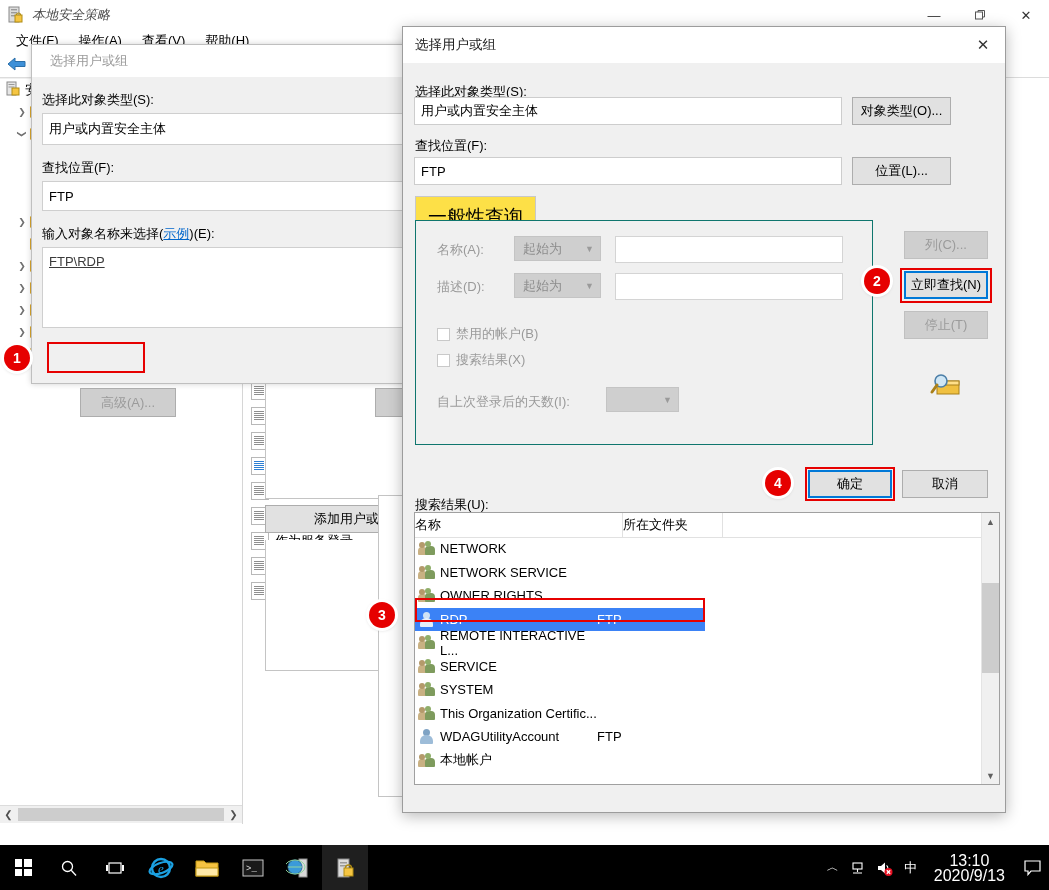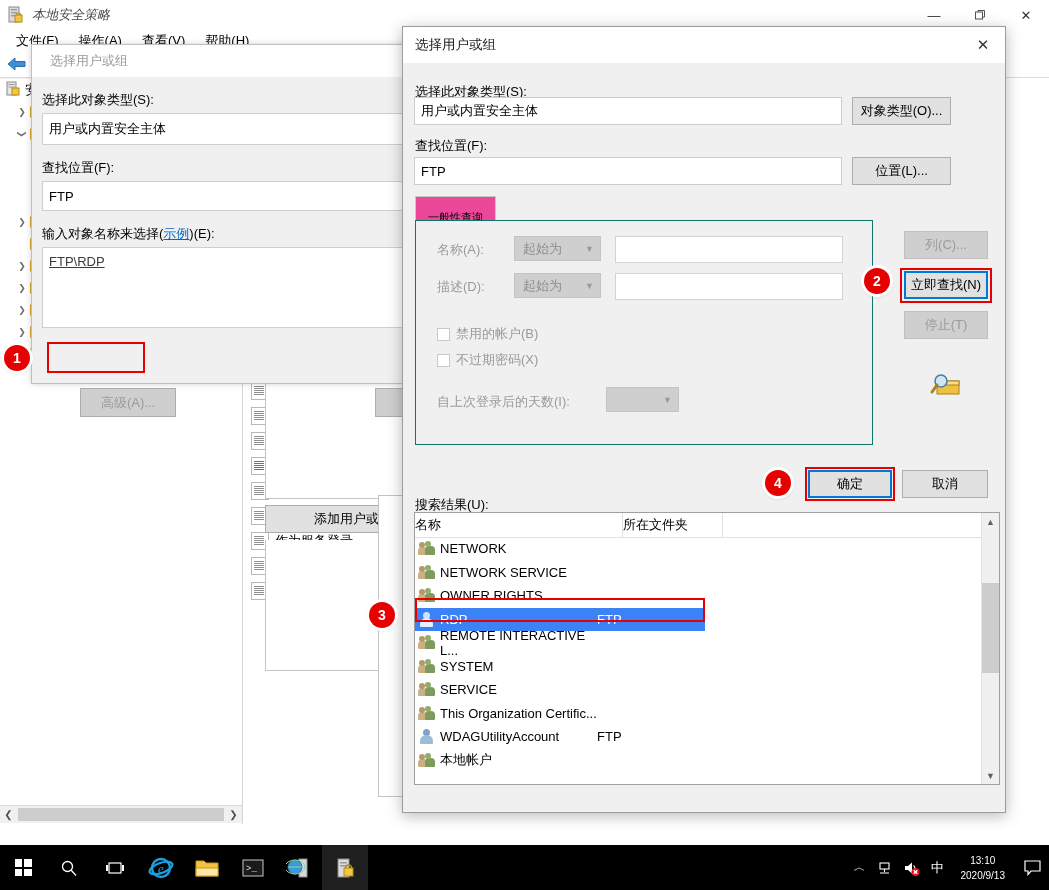--- a/index.html
+++ b/index.html
@@ -148,23 +148,23 @@
   .fg-btn{
     background:#e1e1e1;border:1px solid #adadad;box-sizing:border-box;
     display:flex;align-items:center;justify-content:center;font-size:13px;color:#000;
   }
   .fg-btn.disabled{background:#cfcfcf;border-color:#c0c0c0;color:#9b9b9b;}
   .fg-btn.focus{border:2px solid #0078d7;}
 
   
   #tabstrip{left:415px;top:196px;width:458px;height:25px;}
   #tab-general{
-    position:absolute;left:0;top:0;height:41px;padding:0 12px;background:#ec4899;
+    position:absolute;left:0;top:0;height:41px;padding:0 12px;background:#fde047;
     border:1px solid #c8c8c8;border-bottom:none;display:flex;align-items:center;
-    font-size:11px;box-sizing:border-box;
+    font-size:19px;box-sizing:border-box;
   }
   #tabpanel{
     left:415px;top:220px;width:458px;height:225px;background:#f0f0f0;
     border:1px solid #0f766e;box-sizing:border-box;
   }
   .q-lbl{font-size:13px;color:#9a9a9a;}
   .q-select{
     background:#cfcfcf;border:1px solid #c4c4c4;box-sizing:border-box;
     display:flex;align-items:center;justify-content:space-between;
     padding:0 6px 0 8px;font-size:13px;color:#8d8d8d;
@@ -236,21 +236,21 @@
   
   #taskbar{left:0;top:845px;width:1049px;height:45px;background:#000;}
   .tb-item{
     width:46px;height:45px;display:flex;align-items:center;justify-content:center;
     position:relative;
   }
   #tb-left{position:absolute;left:0;top:0;display:flex;}
   #tb-right{position:absolute;right:0;top:0;height:45px;display:flex;align-items:center;}
   .tray-ico{width:26px;height:45px;display:flex;align-items:center;justify-content:center;
     color:#fff;font-size:12px;}
-  #clock{color:#fff;font-size:10px;text-align:center;line-height:15px;padding:0 10px;}
+  #clock{color:#fff;font-size:16px;text-align:center;line-height:15px;padding:0 10px;}
   #notif{width:34px;height:45px;display:flex;align-items:center;justify-content:center;}
   .winlogo{width:17px;height:17px;display:grid;grid-template-columns:1fr 1fr;
     grid-template-rows:1fr 1fr;gap:2px;}
   .winlogo i{background:#fff;display:block;}
 </style>
 </head>
 <body>
 
 <div class="abs" id="mmc-window">
 
@@ -526,21 +526,21 @@
     <span class="arr">▼</span>
   </div>
   <div class="abs q-input" style="left:199px;top:52px;width:228px;height:27px"></div>
 
   <div class="abs" style="left:21px;top:104px;display:flex;align-items:center">
     <span class="q-check"></span>
     <span class="q-lbl" style="margin-left:6px">禁用的帐户(B)</span>
   </div>
   <div class="abs" style="left:21px;top:130px;display:flex;align-items:center">
     <span class="q-check"></span>
-    <span class="q-lbl" style="margin-left:6px">不过期密码(X)</span>
+    <span class="q-lbl" style="margin-left:6px">搜索结果(X)</span>
   </div>
 
   <div class="abs q-lbl" style="left:21px;top:172px">自上次登录后的天数(I):</div>
   <div class="abs q-select" style="left:190px;top:166px;width:73px;height:25px">
     <span></span>
     <span class="arr">▼</span>
   </div>
 </div>
 
 <div class="abs fg-btn disabled" style="left:904px;top:231px;width:84px;height:28px">列(C)...</div>
@@ -626,33 +626,33 @@
         <span class="res-folder"></span>
       </div>
       <div class="res-row">
         <span class="res-name">
           <span class="ico-group">
             <span class="b1"></span>
             <span class="b2"></span>
             <span class="h1"></span>
             <span class="h2"></span>
           </span>
-          <span>SYSTEM</span>
+          <span>SERVICE</span>
         </span>
         <span class="res-folder"></span>
       </div>
       <div class="res-row">
         <span class="res-name">
           <span class="ico-group">
             <span class="b1"></span>
             <span class="b2"></span>
             <span class="h1"></span>
             <span class="h2"></span>
           </span>
-          <span>SERVICE</span>
+          <span>SYSTEM</span>
         </span>
         <span class="res-folder"></span>
       </div>
       <div class="res-row">
         <span class="res-name">
           <span class="ico-group">
             <span class="b1"></span>
             <span class="b2"></span>
             <span class="h1"></span>
             <span class="h2"></span>

